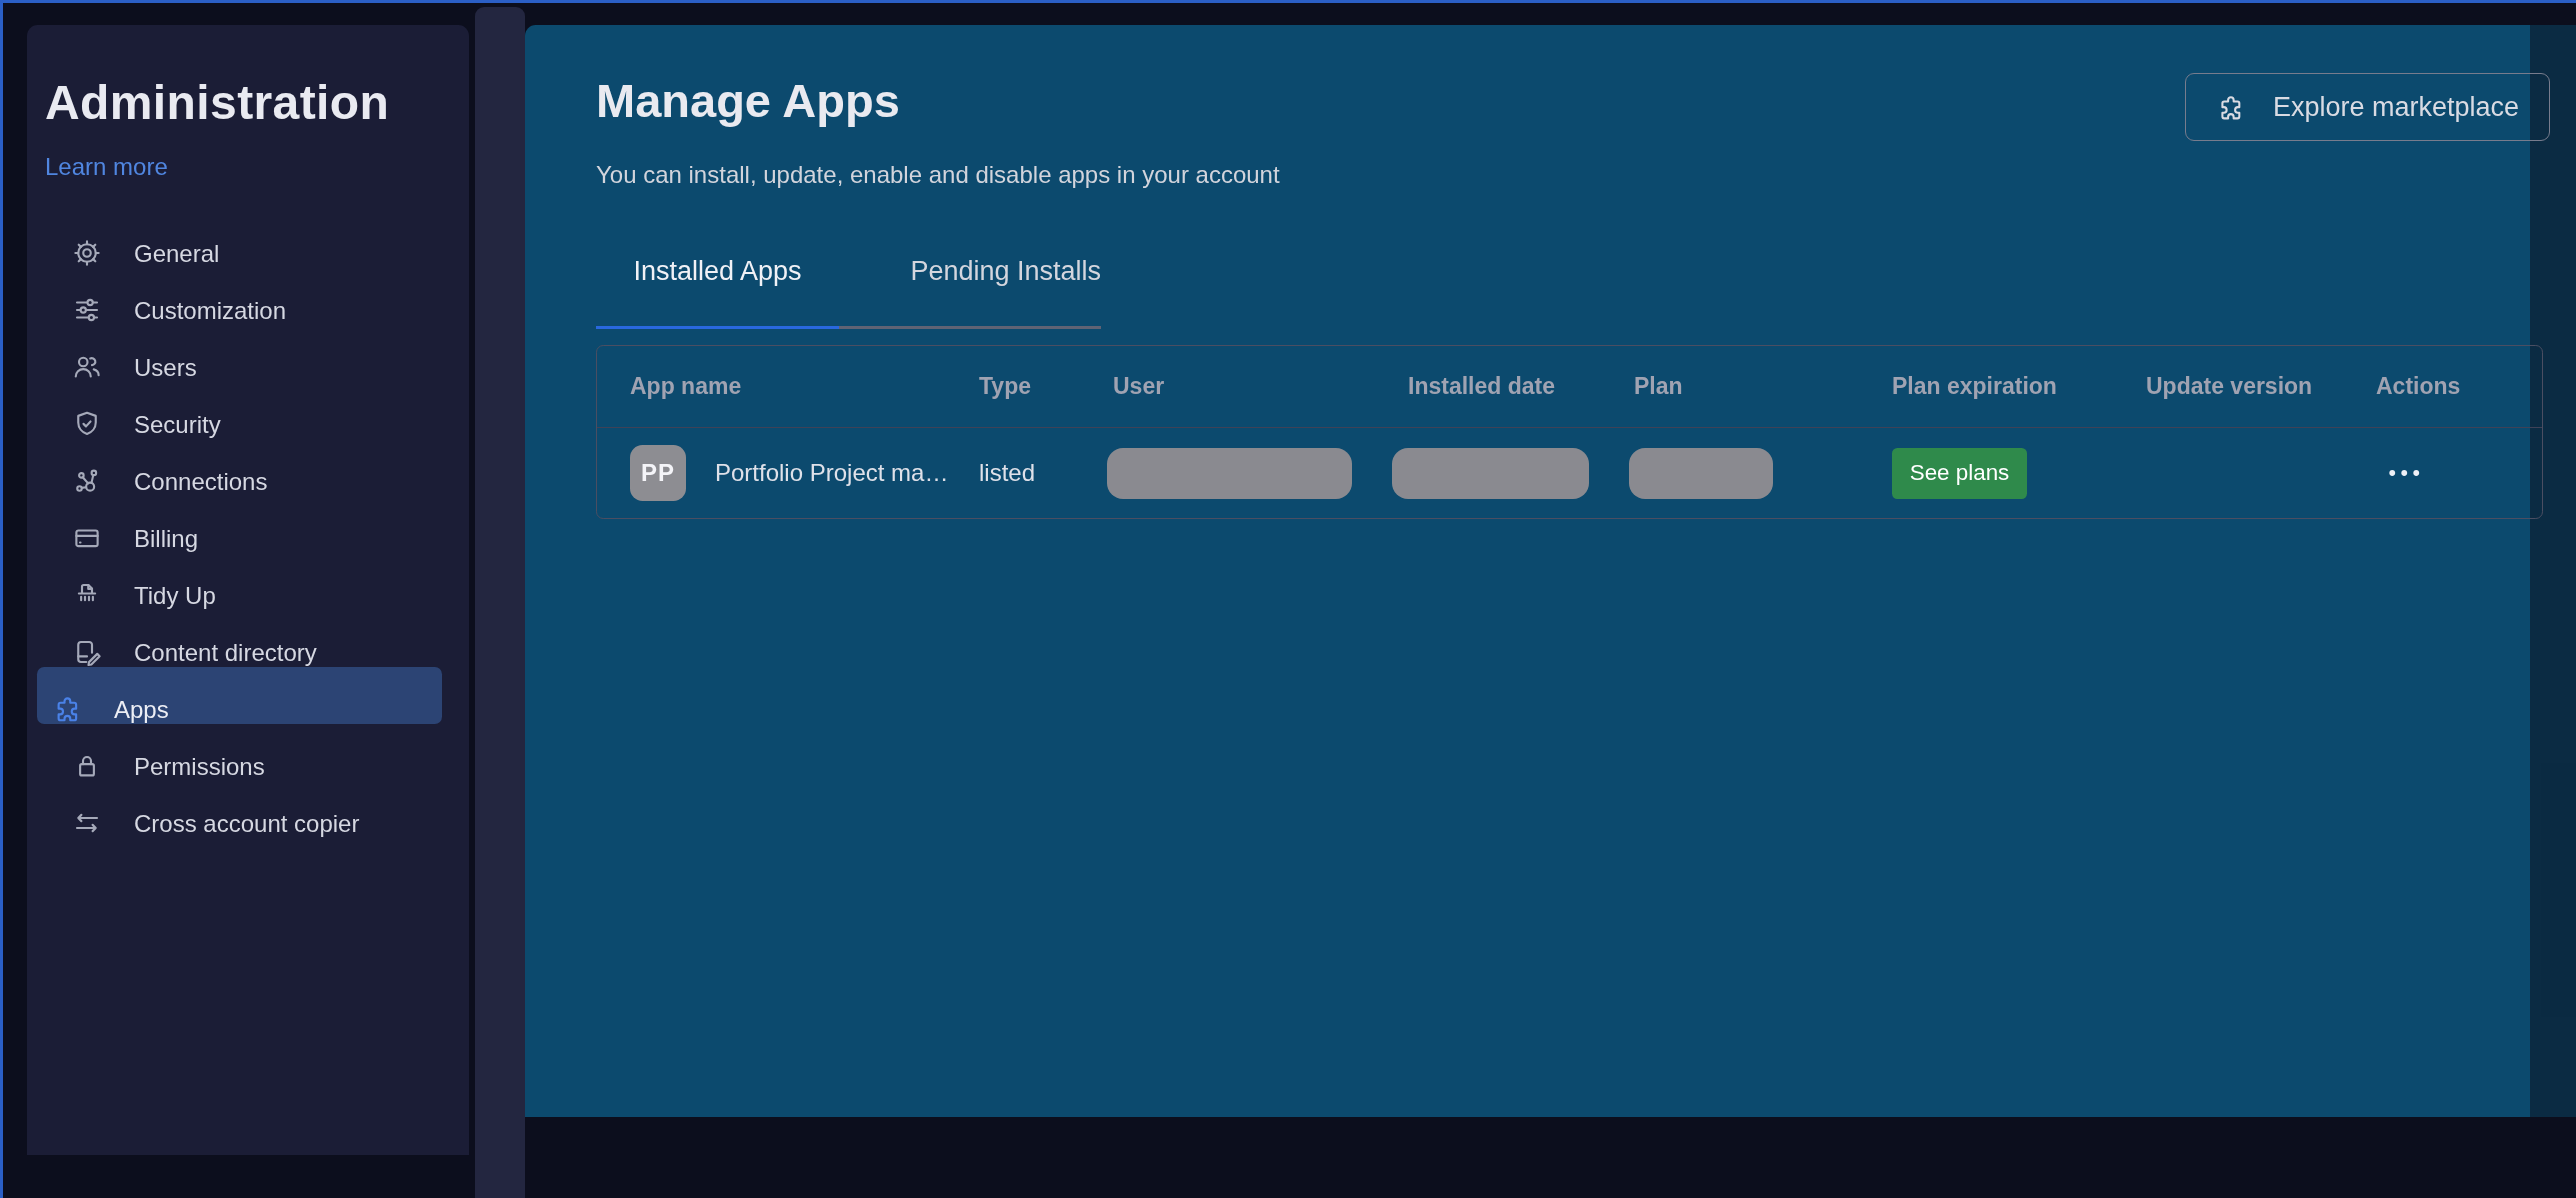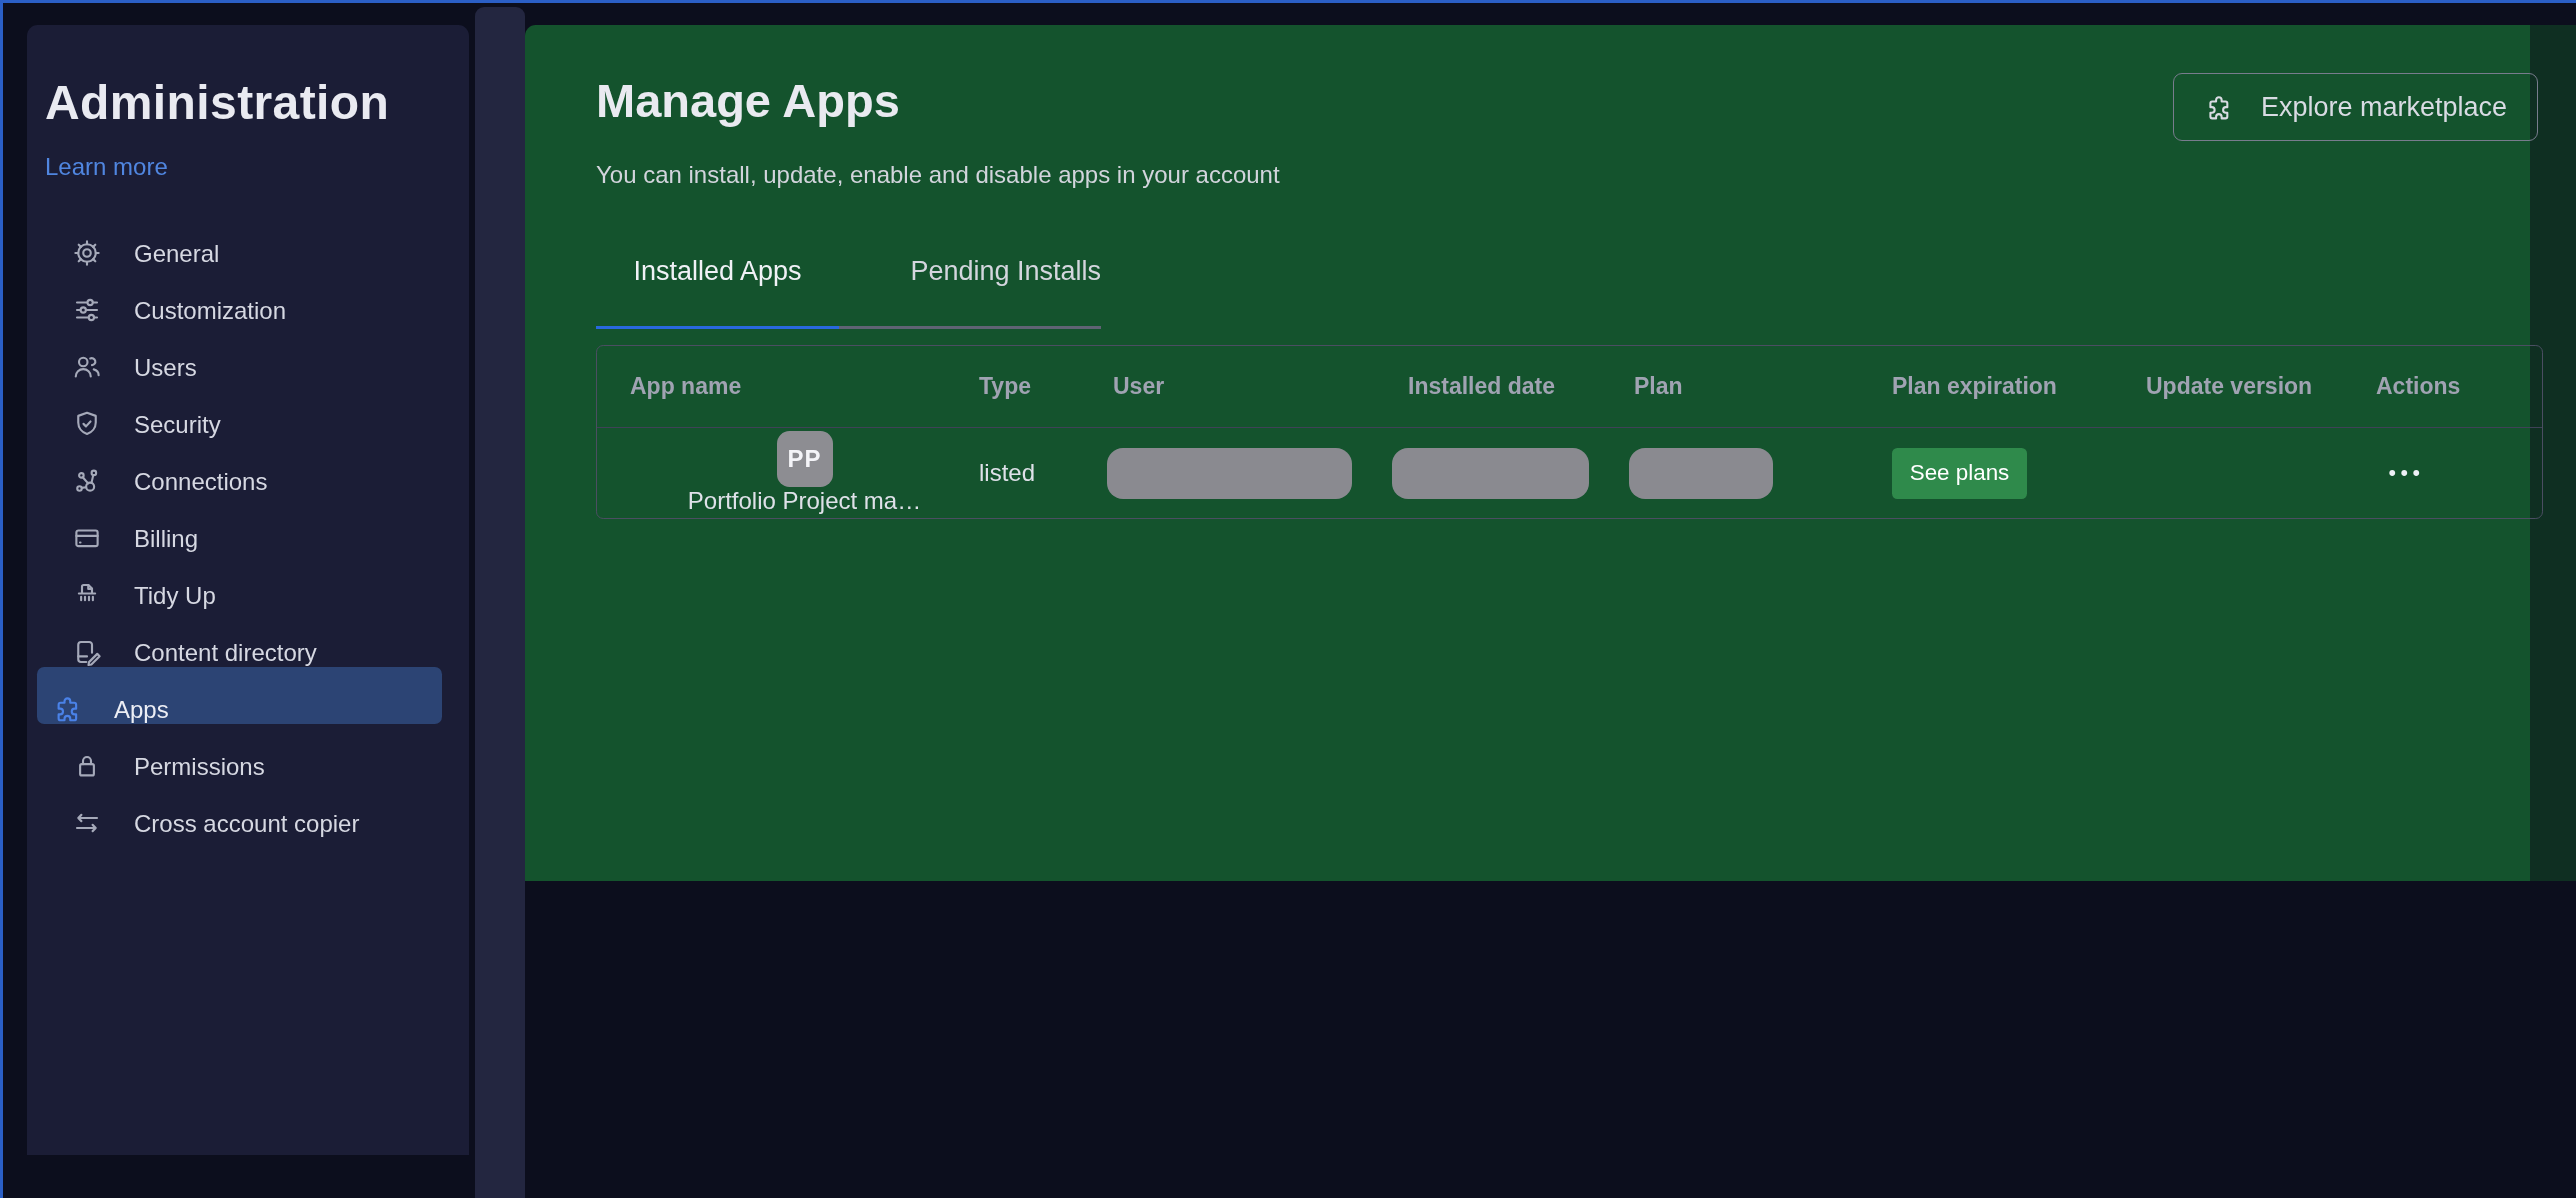--- a/index.html
+++ b/index.html
@@ -30,23 +30,23 @@
     padding-left:27px;color:#d6d8e2;font-size:24px;cursor:pointer;border-radius:7.2px;
   }
   .sb-item .ic{width:30px;height:30px;flex:0 0 30px;margin-right:32px;color:#a5a9b9;display:flex;align-items:center;justify-content:center;}
   .sb-item .ic svg{width:30px;height:30px;display:block;}
   .sb-item.active{background:#2c4474;margin-left:-8px;padding-left:15px;margin-right:-9px;}
   .sb-item.active .ic{color:#4a82e8;}
   .sb-item.active span{color:#eceef5;}
 
   
   .main{
-    position:absolute;left:525px;top:25px;width:2051px;height:856px;
-    background:#14532d;border-radius:10.7px 0 0 0;
-    box-sizing:border-box;padding:0 38px 0 71px;z-index:4;
+    position:absolute;left:525px;top:25px;width:2051px;height:1092px;
+    background:#0c4a6e;border-radius:10.7px 0 0 0;
+    box-sizing:border-box;padding:0 26px 0 71px;z-index:4;
   }
   .right-band{position:absolute;right:0;top:0;width:46px;height:100%;background:rgba(9,11,23,.5);z-index:1;}
   .main-inner{position:relative;z-index:2;}
 
   .head-row{display:flex;align-items:flex-start;margin-top:48px;}
   .m-title{margin:0;font-size:47px;font-weight:600;color:#e9eaf0;flex:1 1 auto;}
   .explore-btn{
     display:flex;align-items:center;gap:28px;height:68px;padding:0 30px;
     background:transparent;border:0.9px solid #787c8d;border-radius:9px;
     color:#d9dbe3;font-size:27px;font-family:inherit;cursor:pointer;white-space:nowrap;
@@ -66,21 +66,21 @@
   .table{
     margin-top:16px;width:1947px;box-sizing:border-box;
     border:0.9px solid #4b4e62;border-radius:7.2px;
   }
   .tr{display:grid;grid-template-columns:349px 134px 295px 226px 258px 254px 230px 1fr;
       box-sizing:border-box;padding-left:33px;align-items:center;}
   .tr.head{height:82px;border-bottom:0.9px solid #3f4257;}
   .tr.row{height:90px;}
   .th{font-size:23px;font-weight:700;color:#a0a3b2;}
   .td{font-size:24px;color:#dfe1e9;display:flex;align-items:center;}
-  .app-cell{flex-direction:column;}
+  .app-cell{gap:29px;}
   .avatar{
     width:56px;height:56px;border-radius:12.5px;background:#8d8d92;flex:0 0 56px;
     display:flex;align-items:center;justify-content:center;
     color:#f4f4f8;font-size:24px;font-weight:700;letter-spacing:0.9px;
   }
   .app-name{white-space:nowrap;overflow:hidden;max-width:242px;}
   .pill{height:51px;border-radius:16px;background:#8a8a90;}
   .pill.user{width:245px;margin-left:-6.3px;}
   .pill.date{width:197px;margin-left:-16px;}
   .pill.plan{width:144px;margin-left:-5.4px;}

